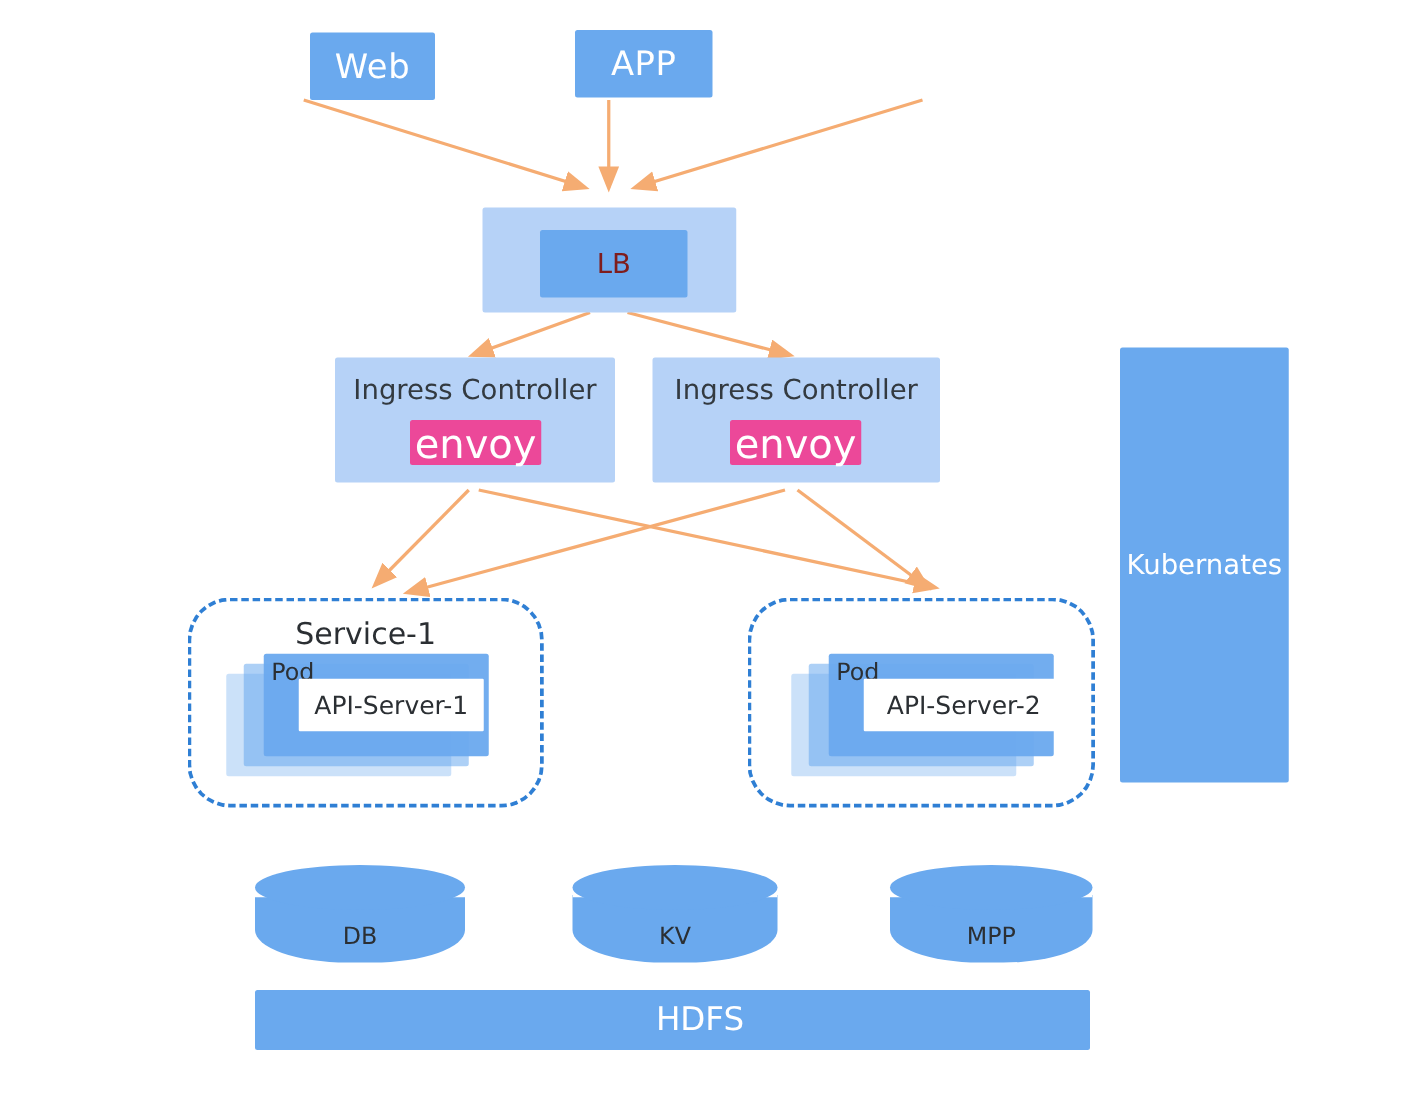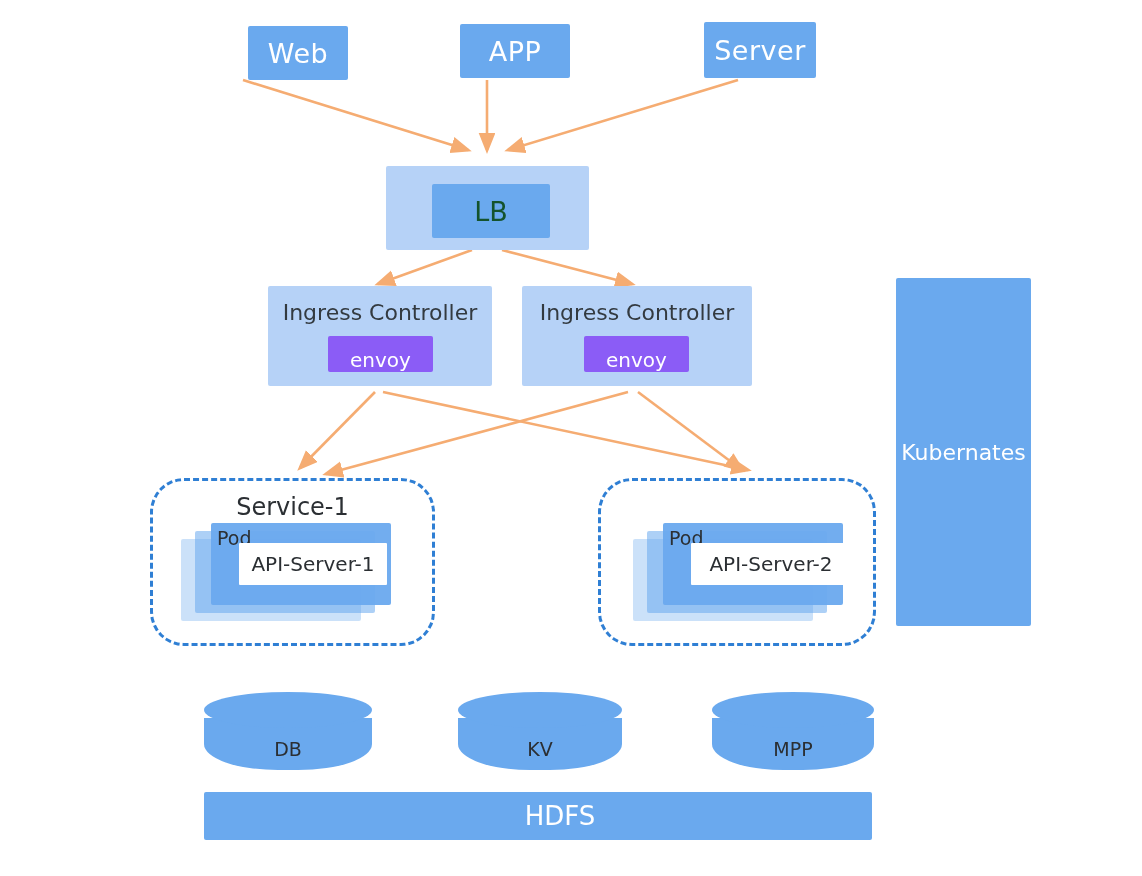--- a/index.html
+++ b/index.html
@@ -36,47 +36,47 @@
     margin-left: 28px;
   }
 
   
   .lb-outer {
     background: #b6d2f7;
     border-radius: 2px;
   }
   .lb-inner {
     background: #6aa9ee;
-    color: #14532d;
-    font-size: 27px;
+    color: #7f1d1d;
+    font-size: 22px;
     border-radius: 2px;
   }
 
   
   .ingress-outer {
     background: #b6d2f7;
     border-radius: 2px;
     display: block;
   }
   .ingress-title {
     position: absolute;
     left: 0;
     right: 0;
     top: 14px;
     text-align: center;
     color: #333a40;
     font-size: 22px;
   }
   .envoy-box {
     position: absolute;
-    background: #8b5cf6;
+    background: #ec4899;
     color: #ffffff;
-    font-size: 20px;
+    font-size: 32px;
     display: flex;
-    align-items: flex-end;
+    align-items: flex-start;
     justify-content: center;
     border-radius: 2px;
   }
 
   
   .service-group {
     position: absolute;
     border: 3px dashed #2f7fd4;
     border-radius: 34px;
     box-sizing: border-box;
@@ -215,23 +215,20 @@
   </svg>
 
   <div class="node client-box" style="left:220px; top:26px; width:100px; height:54px;">
     <span>Web</span>
   </div>
 
   <div class="node client-box" style="left:432px; top:24px; width:110px; height:54px;">
     <span>APP</span>
   </div>
 
-  <div class="node client-box" style="left:676px; top:22px; width:112px; height:56px;">
-    <span>Server</span>
-  </div>
 
   <div class="node lb-outer" style="left:386px; top:166px; width:203px; height:84px;">
     <div class="node lb-inner" style="left:46px; top:18px; width:118px; height:54px;">
       <span>LB</span>
     </div>
   </div>
 
   <div class="node ingress-outer" style="left:268px; top:286px; width:224px; height:100px;">
     <div class="ingress-title">Ingress Controller</div>
     <div class="envoy-box" style="left:60px; top:50px; width:105px; height:36px;">

